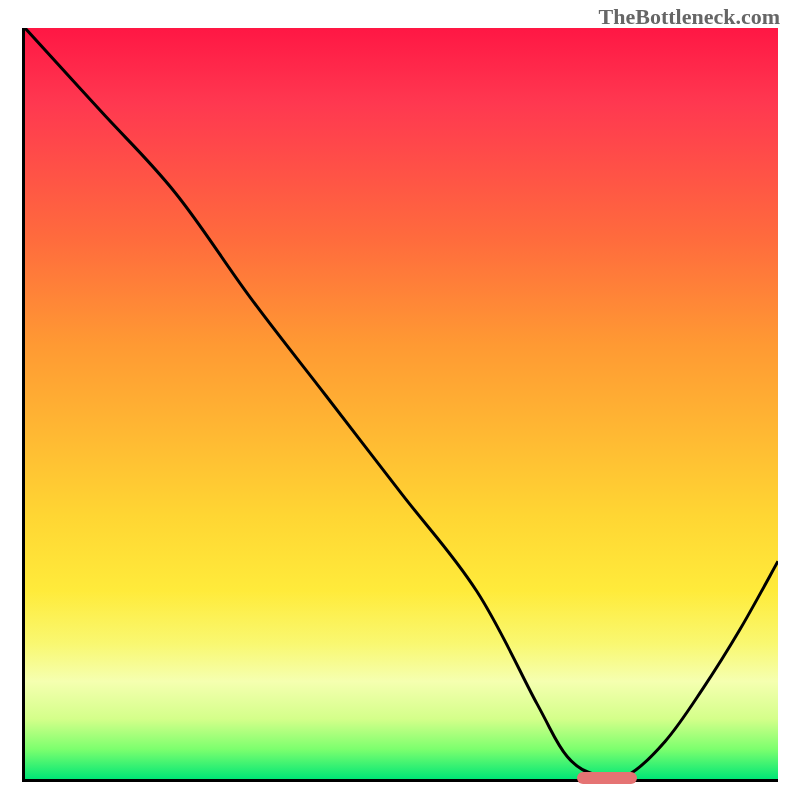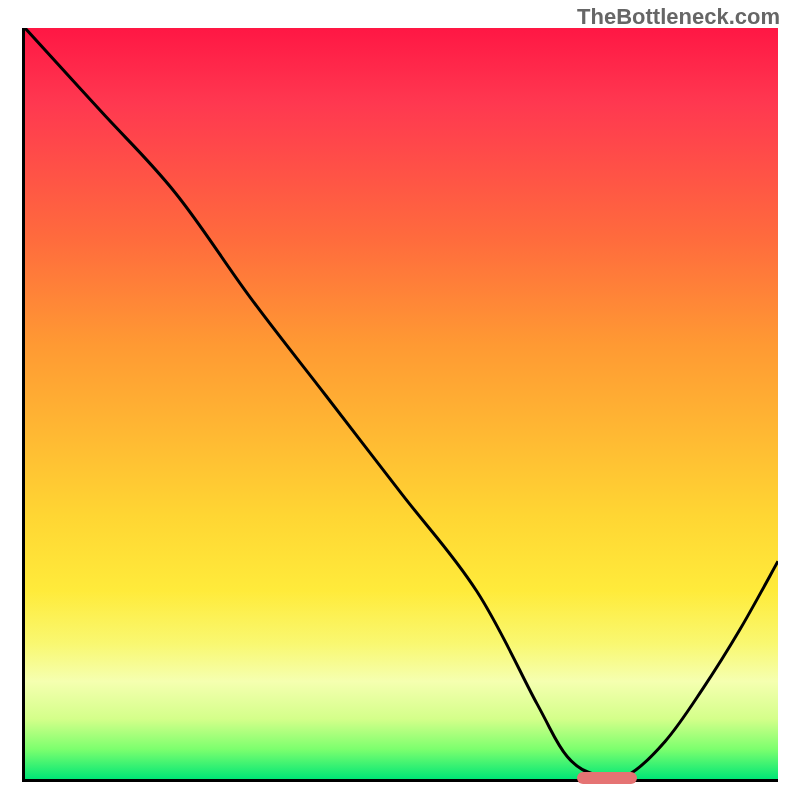--- a/index.html
+++ b/index.html
@@ -12,20 +12,21 @@
     overflow: hidden;
   }
   .watermark {
     position: absolute;
     top: 4px;
     right: 20px;
     font-size: 22px;
     font-weight: bold;
     color: #666666;
     z-index: 10;
+    font-family: Liberation Serif, serif;
   }
   .plot-area {
     position: absolute;
     left: 22px;
     top: 28px;
     width: 756px;
     height: 754px;
     border-left: 3px solid #000;
     border-bottom: 3px solid #000;
   }

